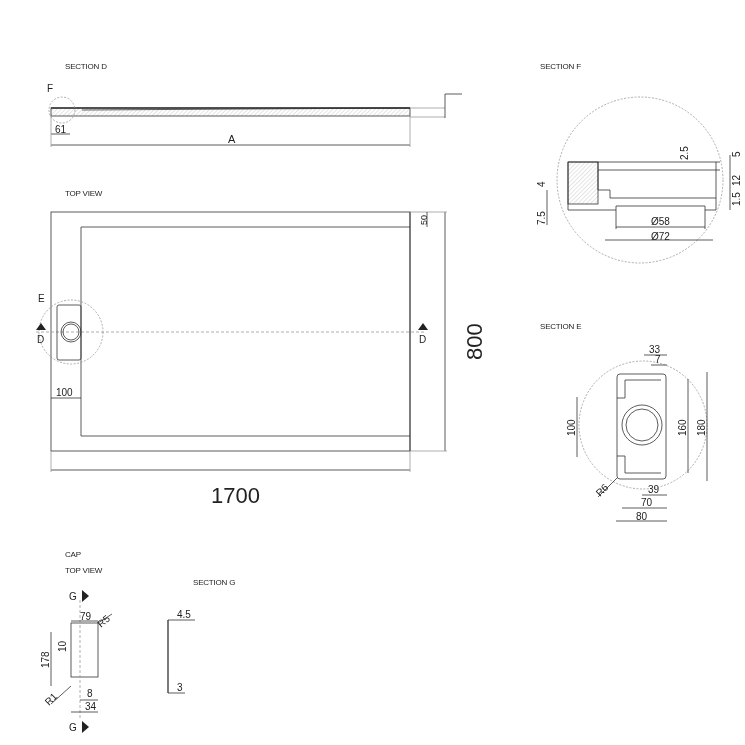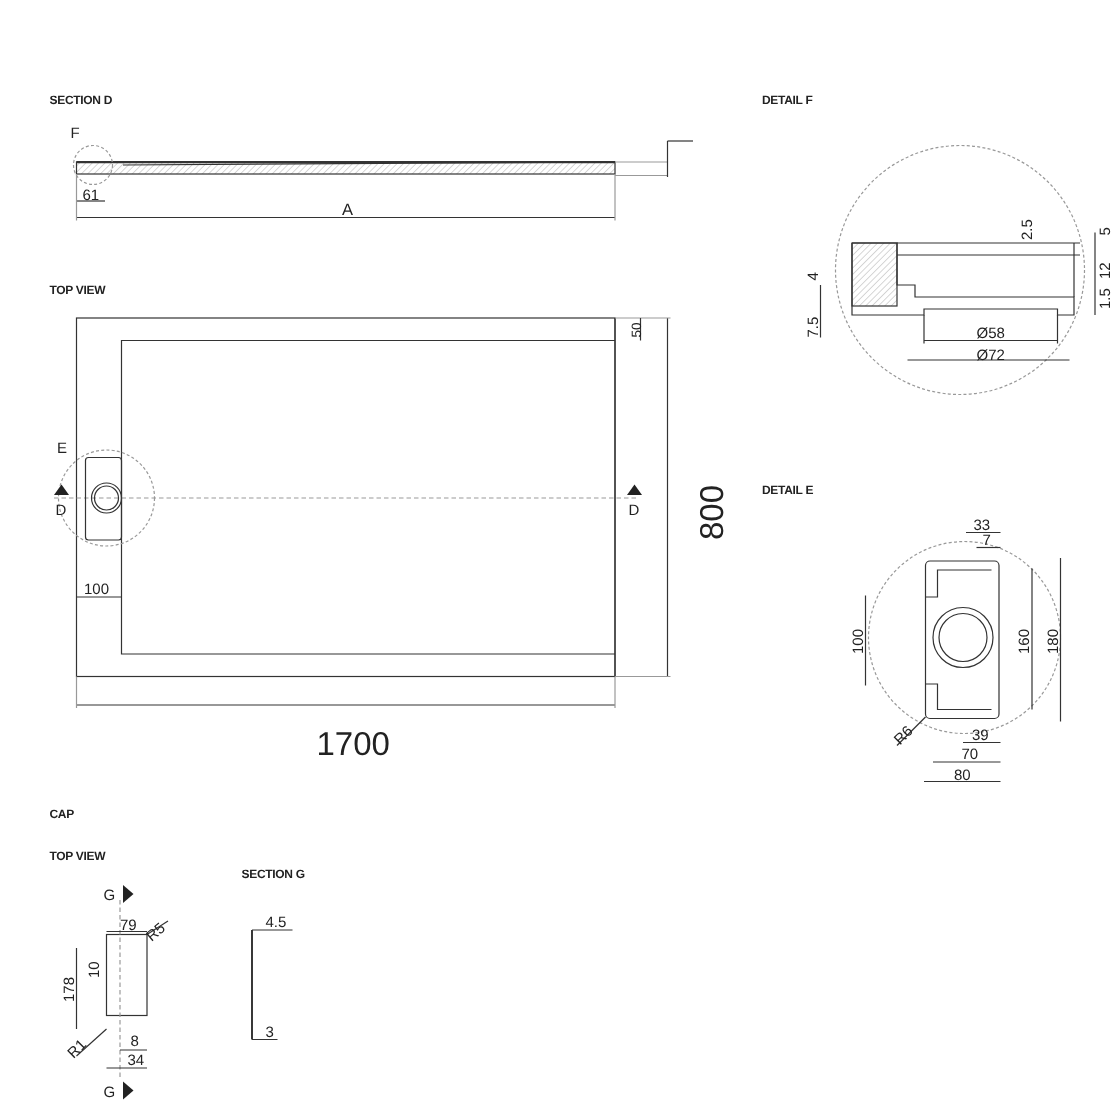--- a/index.html
+++ b/index.html
@@ -1,28 +1,28 @@
 <!DOCTYPE html>
 <html><head>
 <meta charset="utf-8">
 <style>
   html,body{margin:0;padding:0;background:#fff;}
   body{width:745px;height:745px;position:relative;overflow:hidden;font-family:"Liberation Sans",sans-serif;color:#222;}
-  .lbl{position:absolute;font-size:8px;font-weight:bold;letter-spacing:-0.2px;}
+  .lbl{position:absolute;font-size:8px;font-weight:normal;letter-spacing:-0.2px;margin-left:32px;}
   svg{position:absolute;left:0;top:0;}
   svg text{font-family:"Liberation Sans",sans-serif;fill:#222;}
 </style>
 </head>
 <body>
 
 <div class="lbl" style="left:33px;top:62px">SECTION D</div>
-<div class="lbl" style="left:508px;top:62px">DETAIL F</div>
+<div class="lbl" style="left:508px;top:62px">SECTION F</div>
 <div class="lbl" style="left:33px;top:189px">TOP VIEW</div>
-<div class="lbl" style="left:508px;top:322px">DETAIL E</div>
-<div class="lbl" style="left:33px;top:538px">CAP</div>
+<div class="lbl" style="left:508px;top:322px">SECTION E</div>
+<div class="lbl" style="left:33px;top:550px">CAP</div>
 <div class="lbl" style="left:33px;top:566px">TOP VIEW</div>
 <div class="lbl" style="left:161px;top:578px">SECTION G</div>
 
 <svg width="745" height="745" viewBox="0 0 745 745">
   <defs>
     <pattern id="hatch" width="3" height="3" patternUnits="userSpaceOnUse" patternTransform="rotate(45)">
       <line x1="0" y1="0" x2="0" y2="3" stroke="#bbb" stroke-width="0.8"></line>
     </pattern>
   </defs>
   <g stroke="#333" fill="none" stroke-width="0.8">

